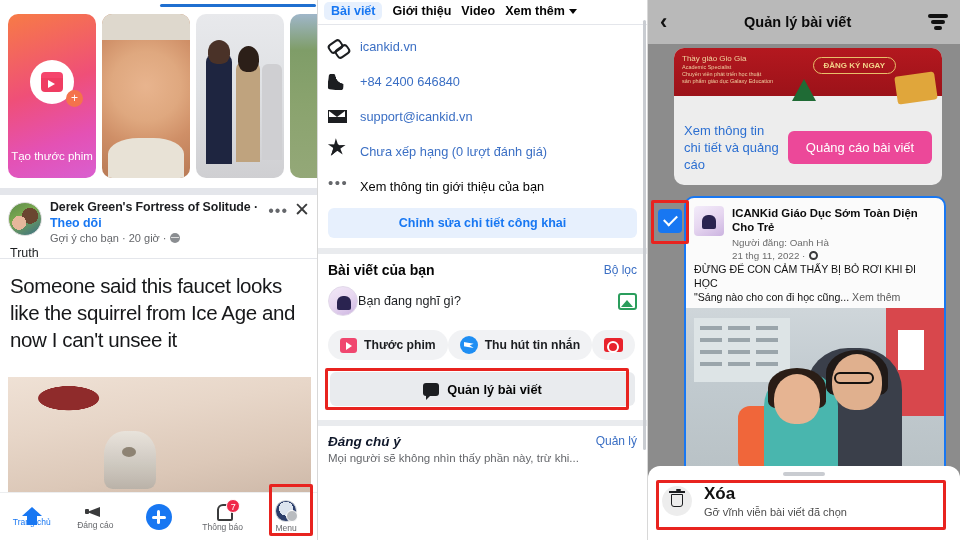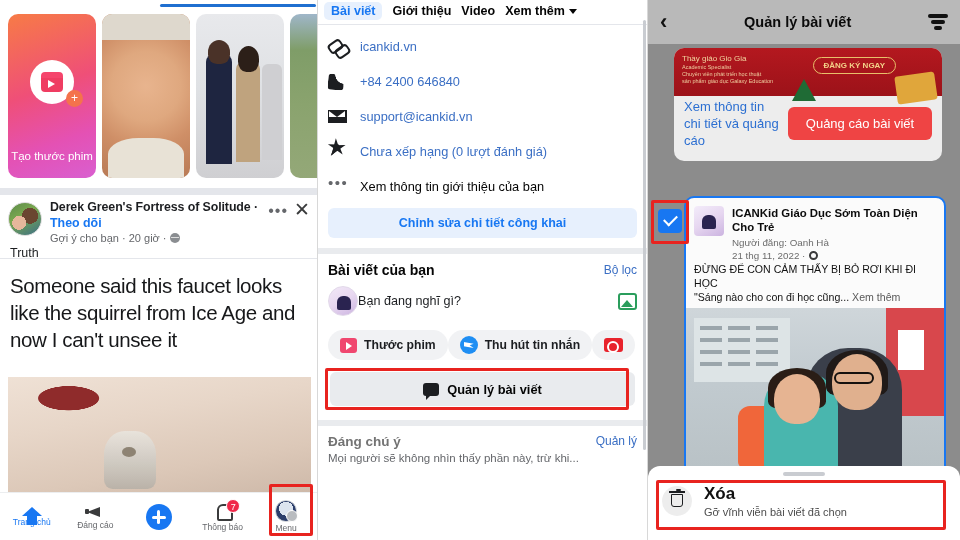--- a/index.html
+++ b/index.html
@@ -253,21 +253,21 @@
   }
   .manage-chat:after { content:""; position:absolute; left:3px; bottom:-4px; border-left: 5px solid #1c1e21; border-bottom: 5px solid transparent; }
   .hl-manage {
     position: absolute; left: 7px; top: 0px; width: 304px; height: 42px;
     border: 3px solid #e8231f; border-radius: 2px; pointer-events: none;
   }
   .sep-thick2 { height: 6px; background: #e9ebee; margin-top: 14px; }
 
   .notable { padding: 8px 10px 0 10px; }
   .notable-row { display: flex; align-items: flex-start; justify-content: space-between; }
-  .notable-t { font-size: 13.5px; font-weight: bold; color: #737373; }
+  .notable-t { font-size: 13.5px; font-weight: bold; color: #0f172a; font-style: italic; }
   .notable-a { font-size: 12px; color: #3b6fc4; }
   .notable-s { font-size: 11.5px; color: #65676b; margin-top: 3px; }
   .scrollbar-mid { position: absolute; right: 1px; top: 20px; width: 3px; height: 430px; background: #c9ccd1; border-radius: 2px; }
 
   
   .panel-right { width: 312px; height: 540px; background: #8c8c8c; position: relative; overflow: hidden; }
   .r-header {
     height: 44px; background: #b9b9b9; display: flex; align-items: center;
     padding: 0 12px; gap: 10px;
   }
@@ -290,24 +290,24 @@
   .pb-t1 { font-size: 8px; font-weight: normal; color: #f3d7a0; }
   .pb-t2 { font-size: 5.5px; color: #f0cfa0; margin-top: 1px; }
   .pb-t3 { font-size: 5.5px; color: #f0cfa0; margin-top: 1px; }
   .pb-t4 { font-size: 5.5px; color: #f0cfa0; margin-top: 1px; }
   .pb-cta {
     position: absolute; right: 46px; top: 9px; border: 1px solid #e8c06a;
     border-radius: 12px; padding: 3px 10px; color: #f3d289; font-size: 8px; font-weight: bold;
   }
   .pb-tree { position: absolute; left: 118px; bottom: -5px; width: 0; height: 0; border-left: 12px solid transparent; border-right: 12px solid transparent; border-bottom: 22px solid #1f6b35; }
   .pb-gift { position: absolute; right: 6px; bottom: -6px; width: 40px; height: 28px; background: #e0a63b; border-radius: 3px; transform: rotate(-8deg); }
-  .promo-body { display: flex; align-items: center; padding: 2px 10px 12px 10px; gap: 8px; }
+  .promo-body { display: flex; align-items: center; padding: 26px 10px 12px 10px; gap: 8px; }
   .promo-left { font-size: 13px; line-height: 17px; color: #2c6fd1; font-weight: 500; flex: 0 0 96px; }
   .promo-btn {
-    flex: 1; background: #ef4444; color: #fff; border-radius: 6px; text-align: center;
+    flex: 1; background: #ec4899; color: #fff; border-radius: 6px; text-align: center;
     padding: 9px 4px; font-size: 13px; font-weight: 500;
   }
 
   .post-card {
     position: absolute; left: 36px; top: 196px; width: 262px; bottom: 0;
     background: #fbfbfb; border: 2px solid #1877f2; border-radius: 10px; overflow: hidden;
   }
   .pc-head { display: flex; padding: 8px 8px 0 8px; gap: 8px; }
   .pc-av {
     width: 30px; height: 30px; flex: 0 0 auto; border-radius: 4px;

